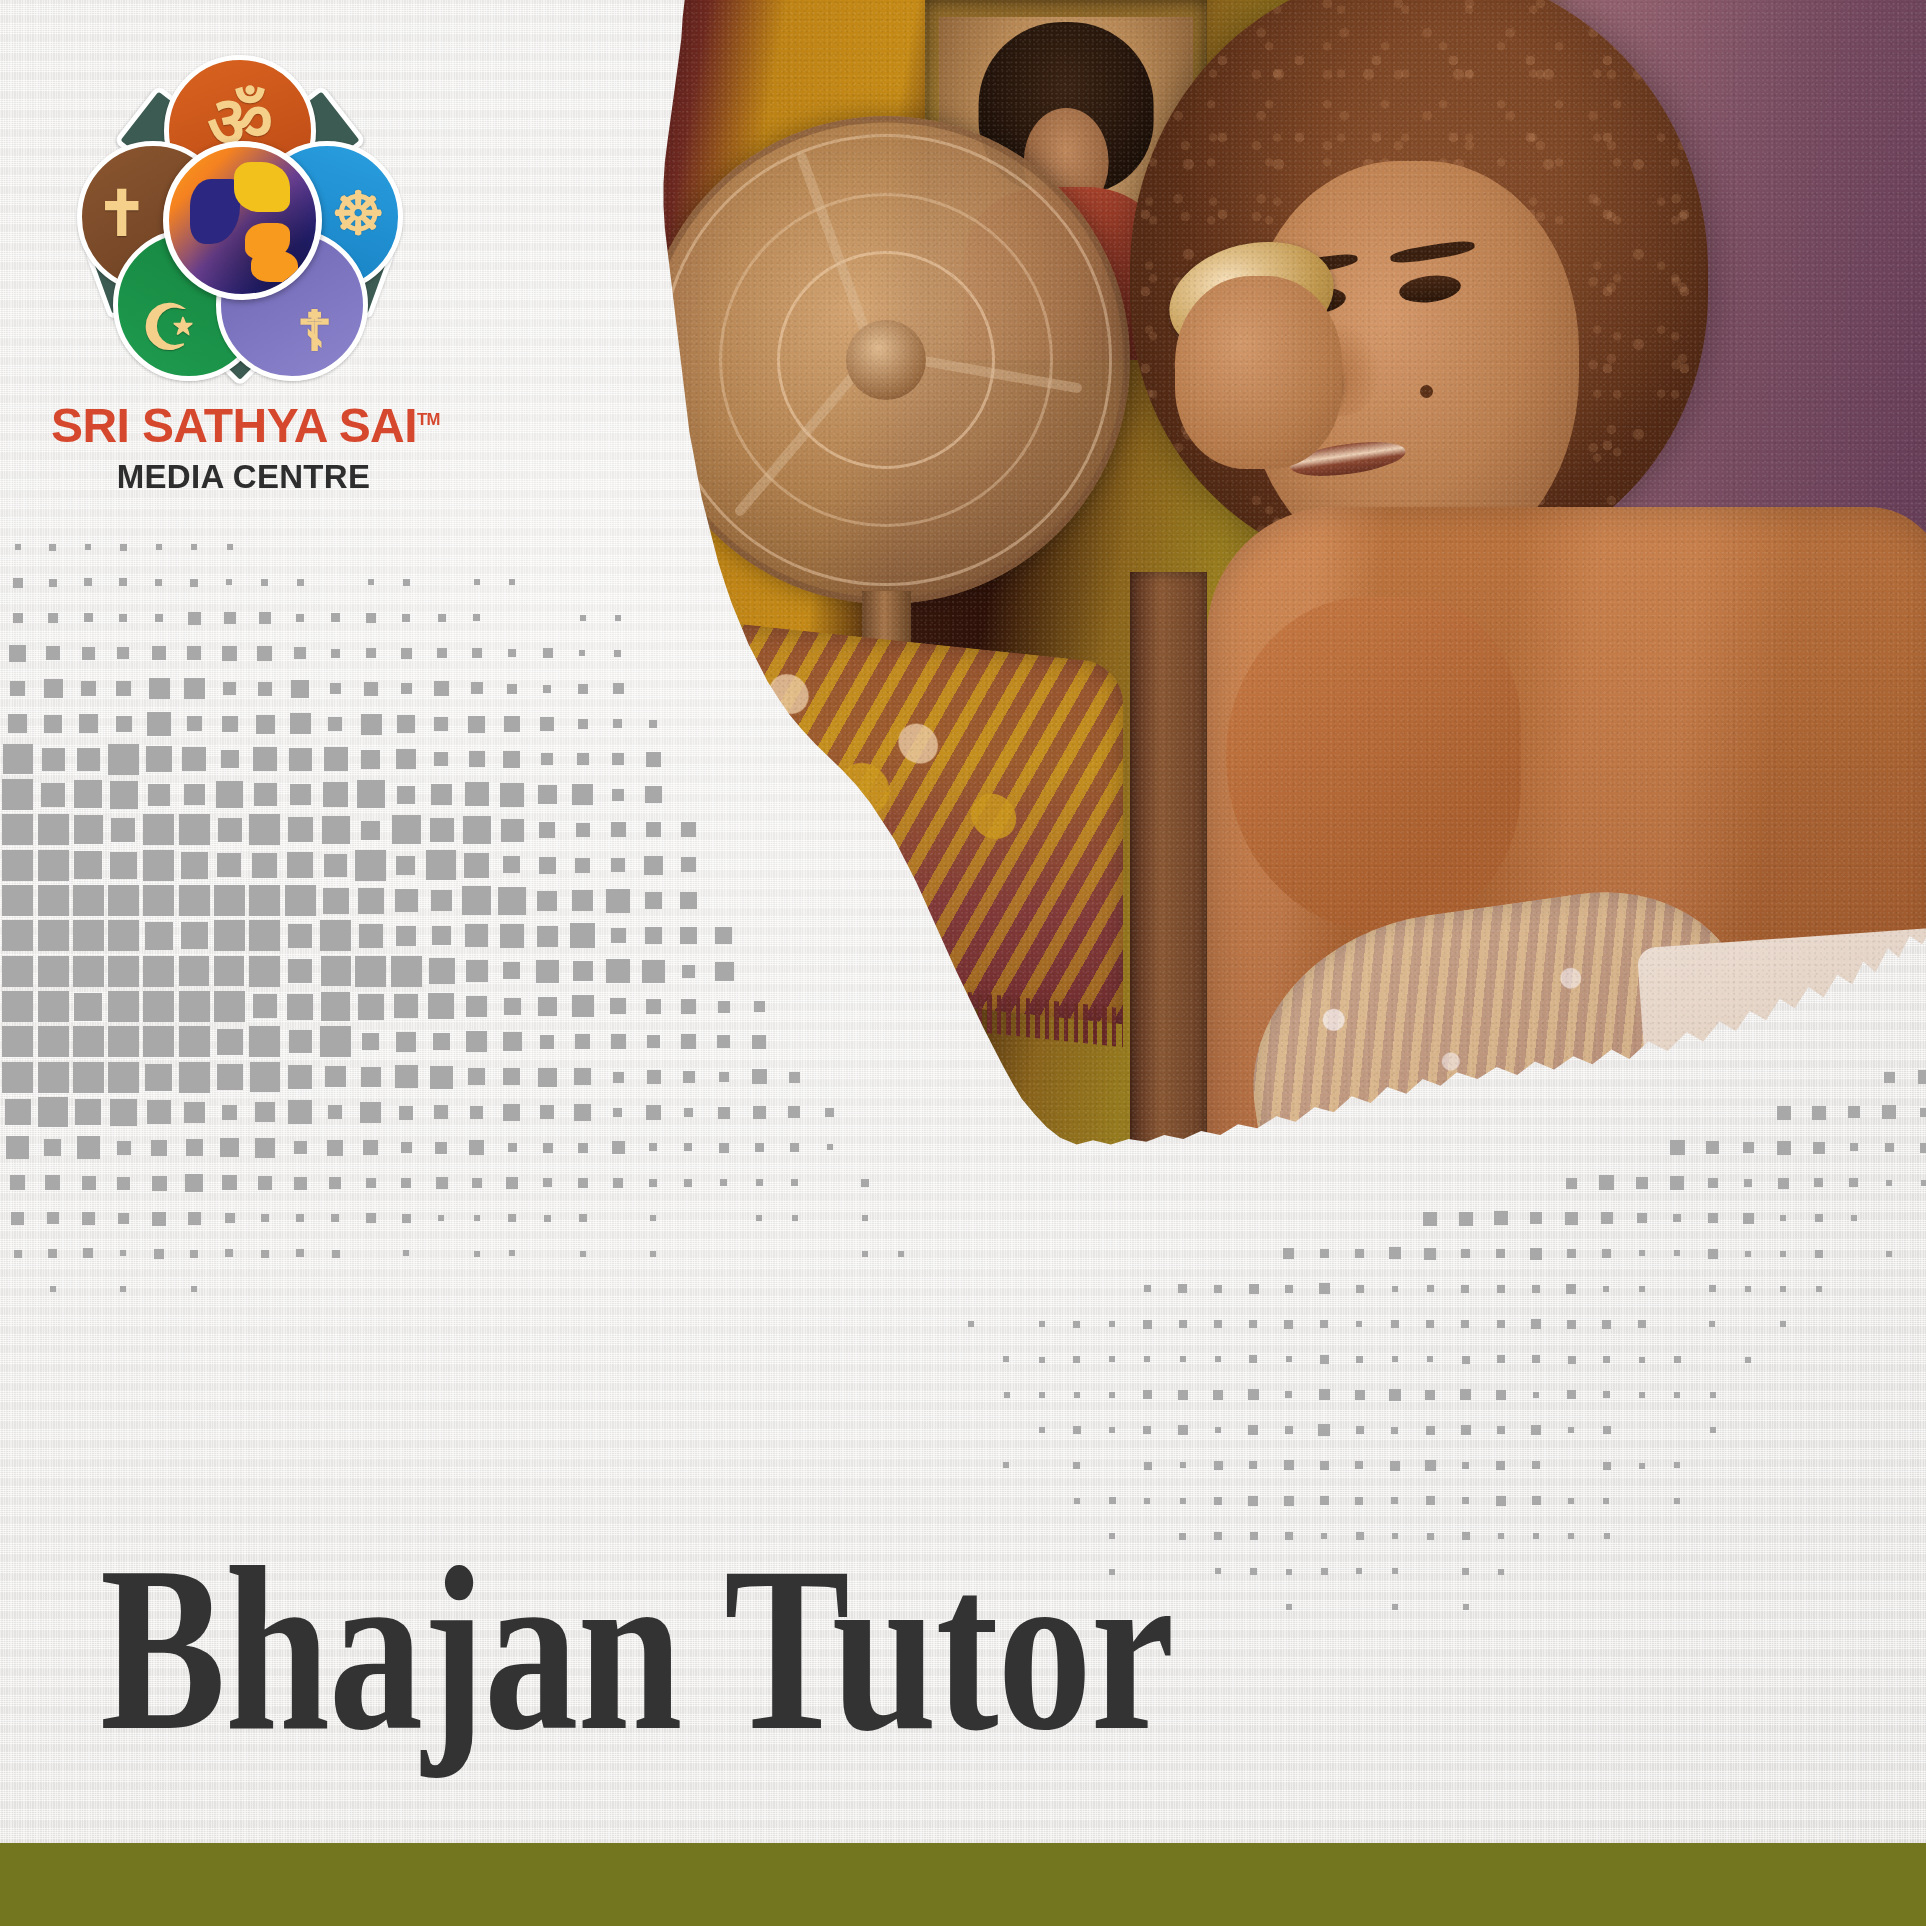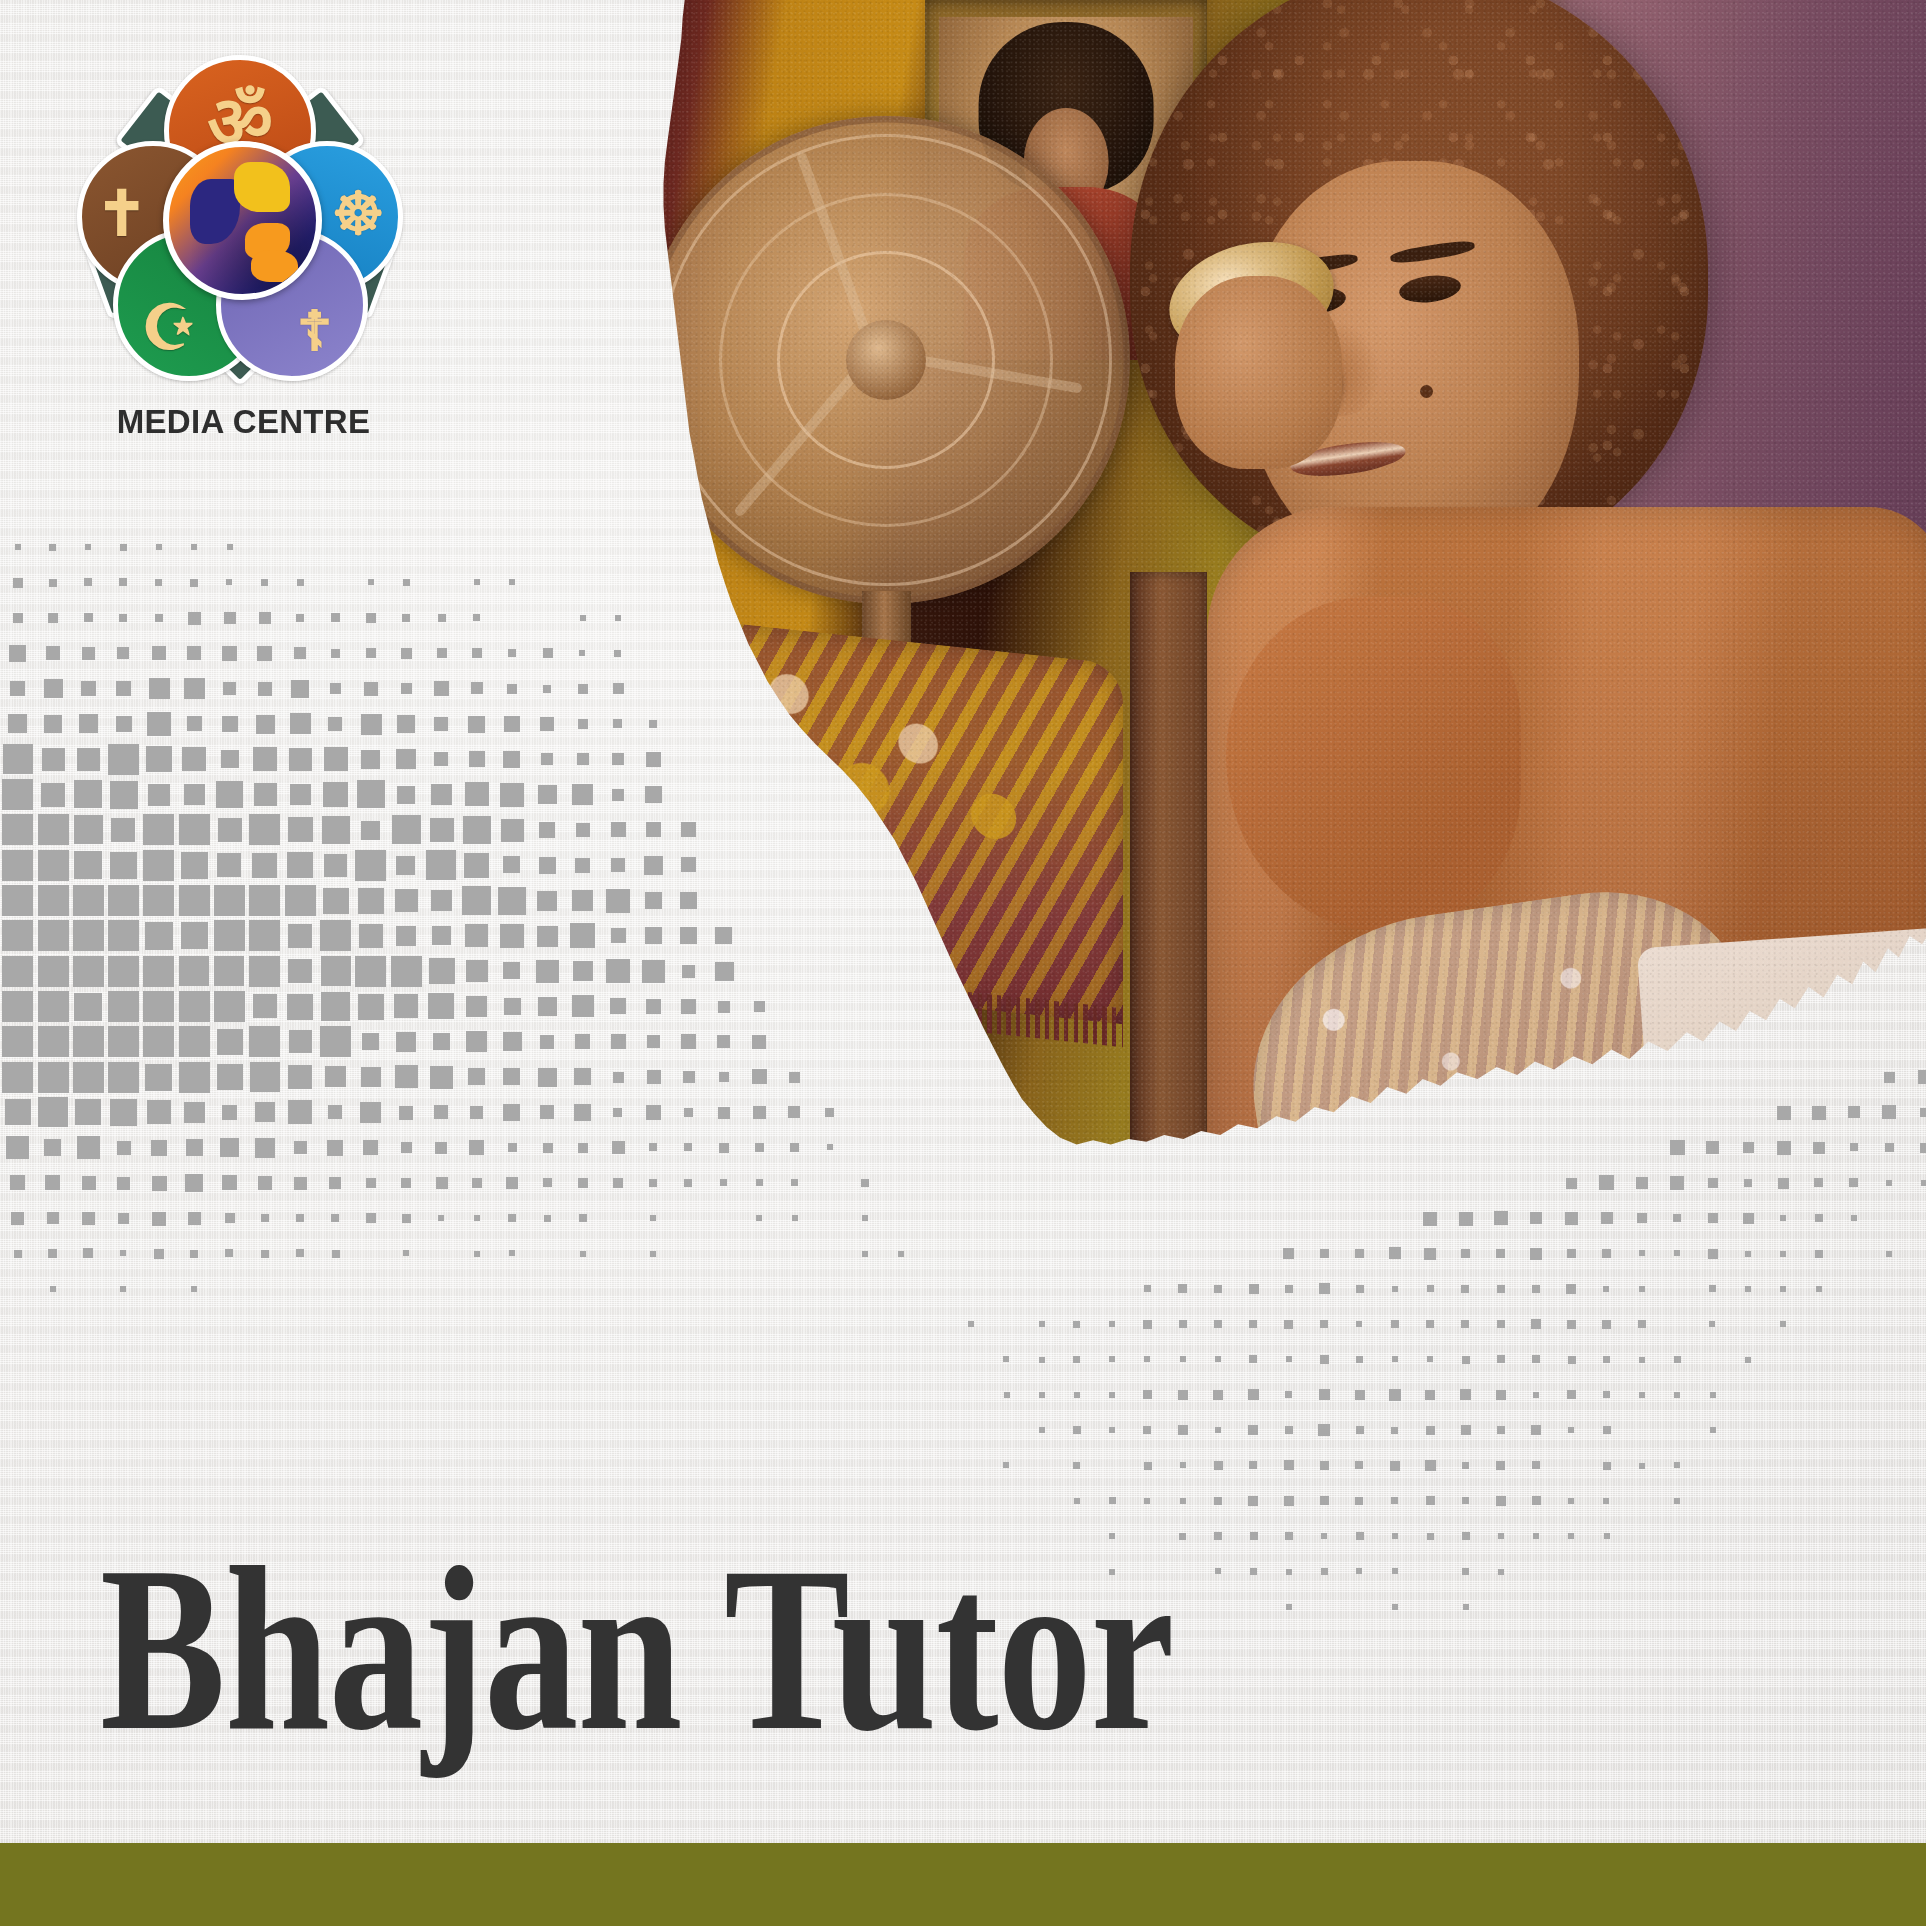--- a/index.html
+++ b/index.html
@@ -1100,20 +1100,21 @@
 
       <div id="globe">
         <div class="land l1"></div>
         <div class="land l2"></div>
         <div class="land l3"></div>
         <div class="land l4"></div>
       </div>
     </div>
 
     <div id="brand">
+      <div class="l1"><span>SRI SATHYA SAI</span><span class="tm">TM</span></div>
       <div class="l2">MEDIA CENTRE</div>
     </div>
   </div>
 
   <div id="title">Bhajan Tutor</div>
 
   <div id="bottombar"></div>
 
 </div>
 

